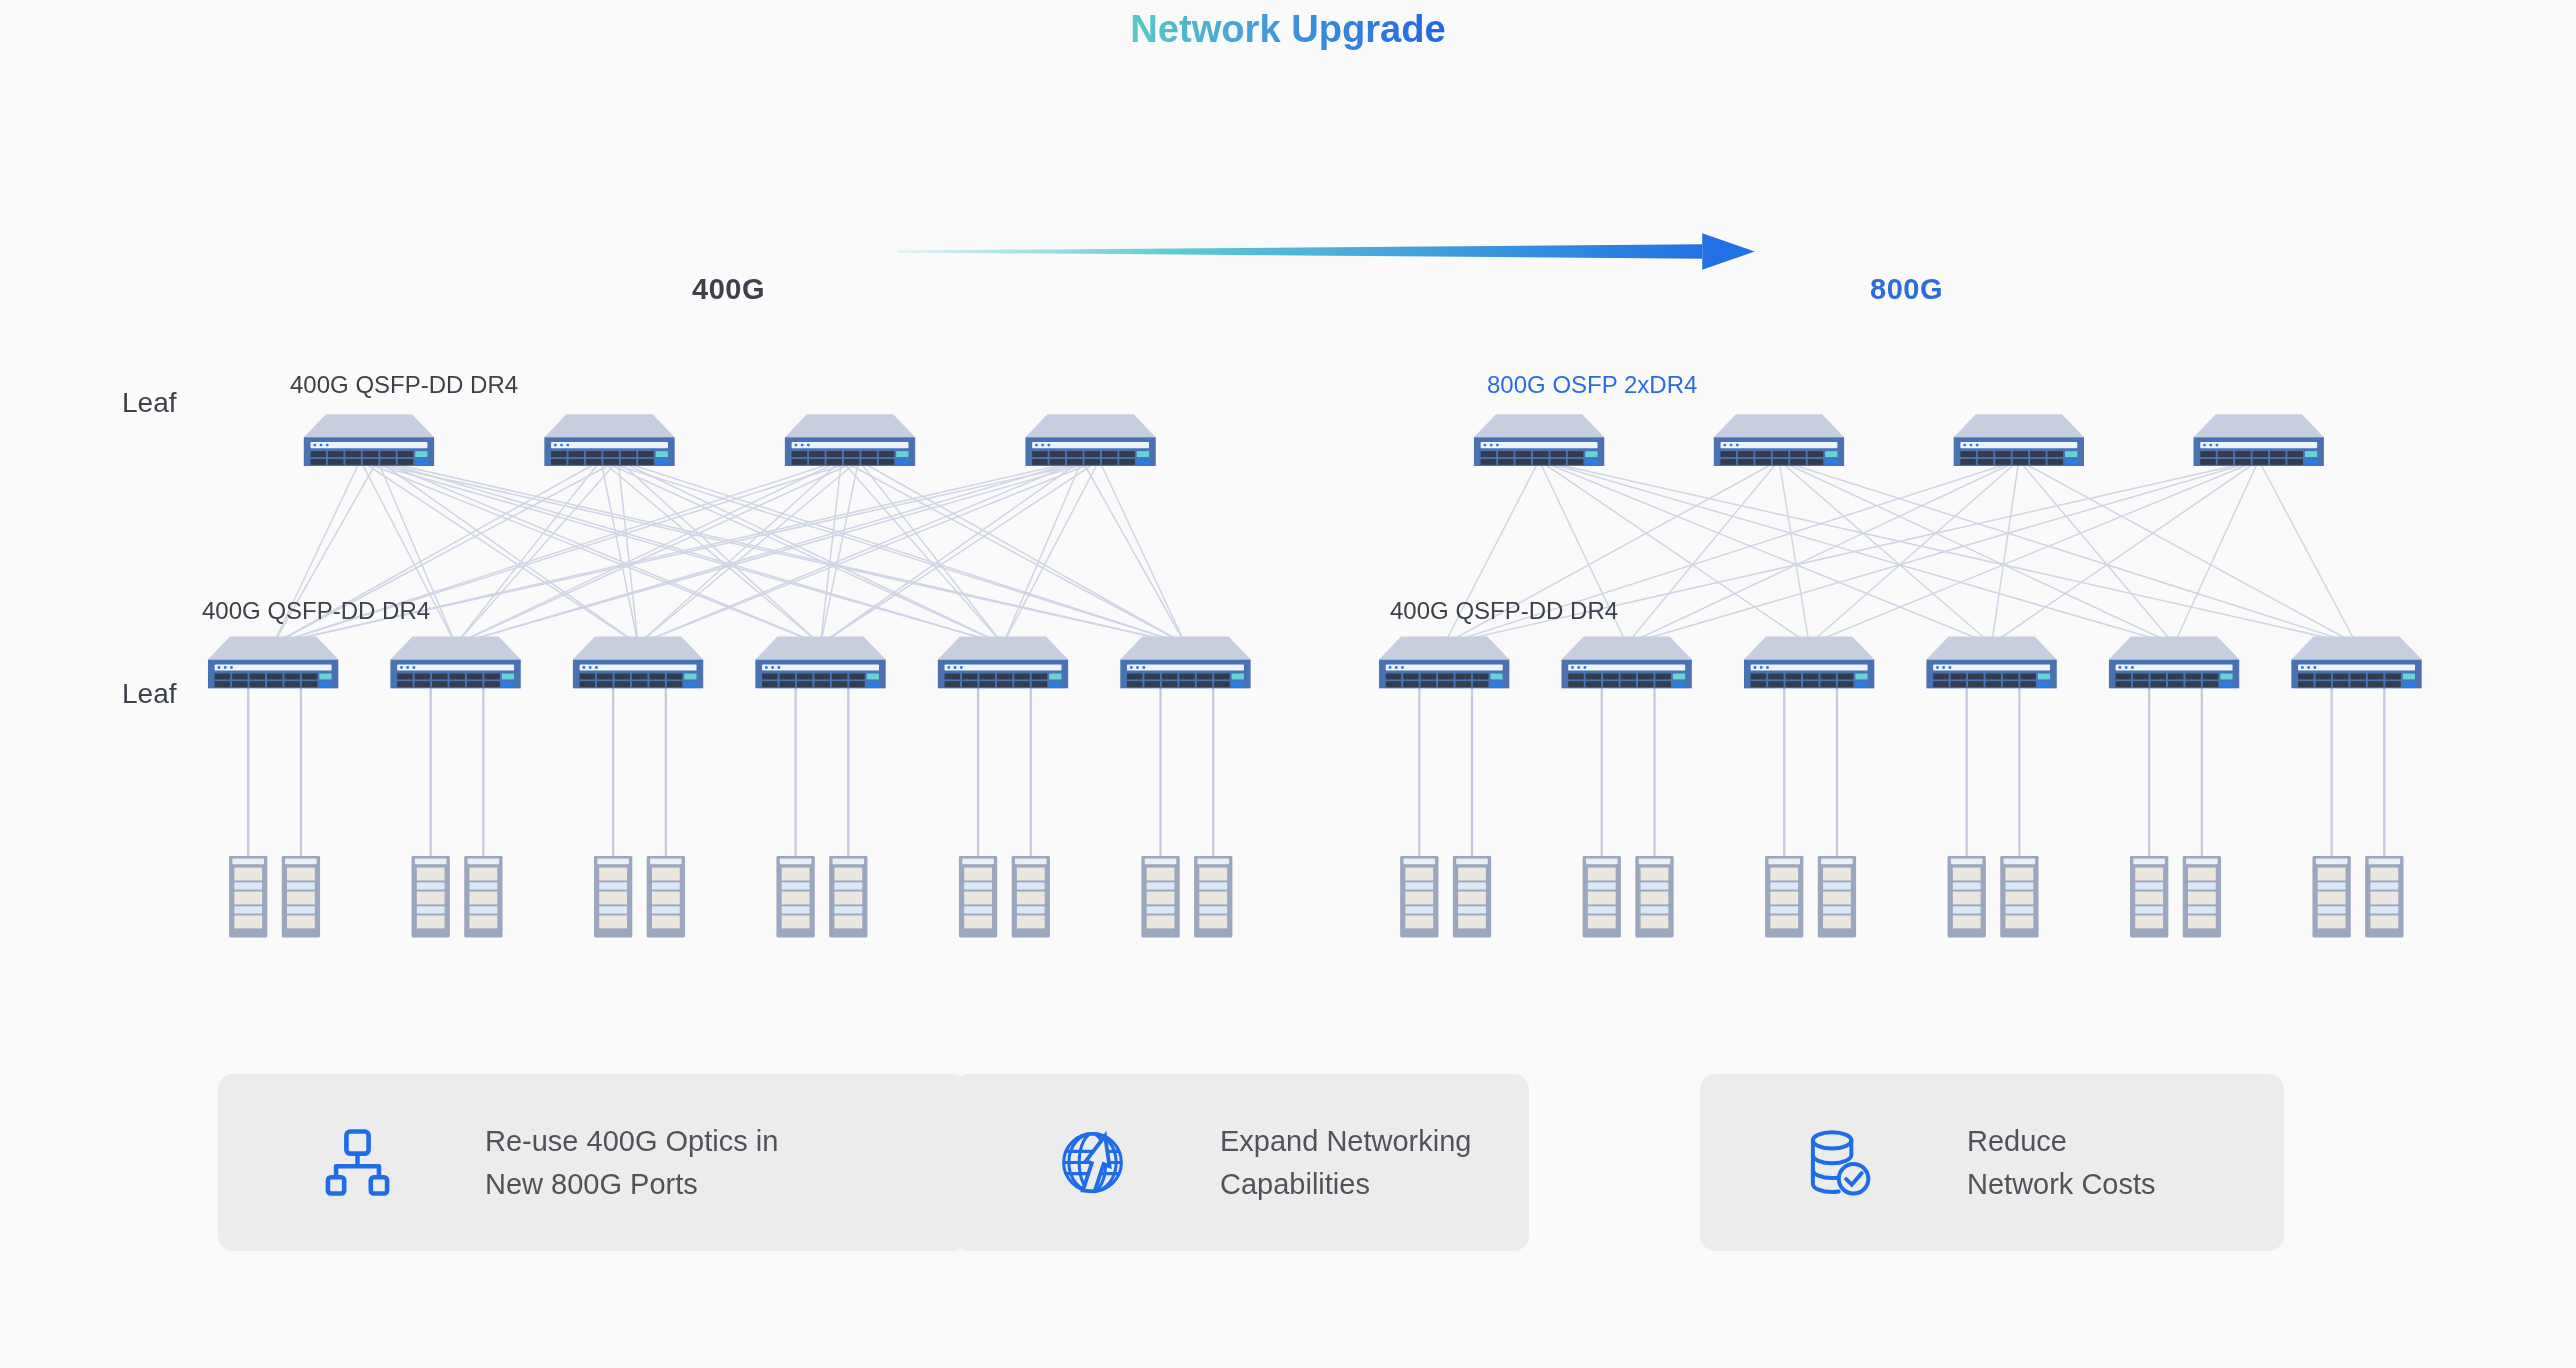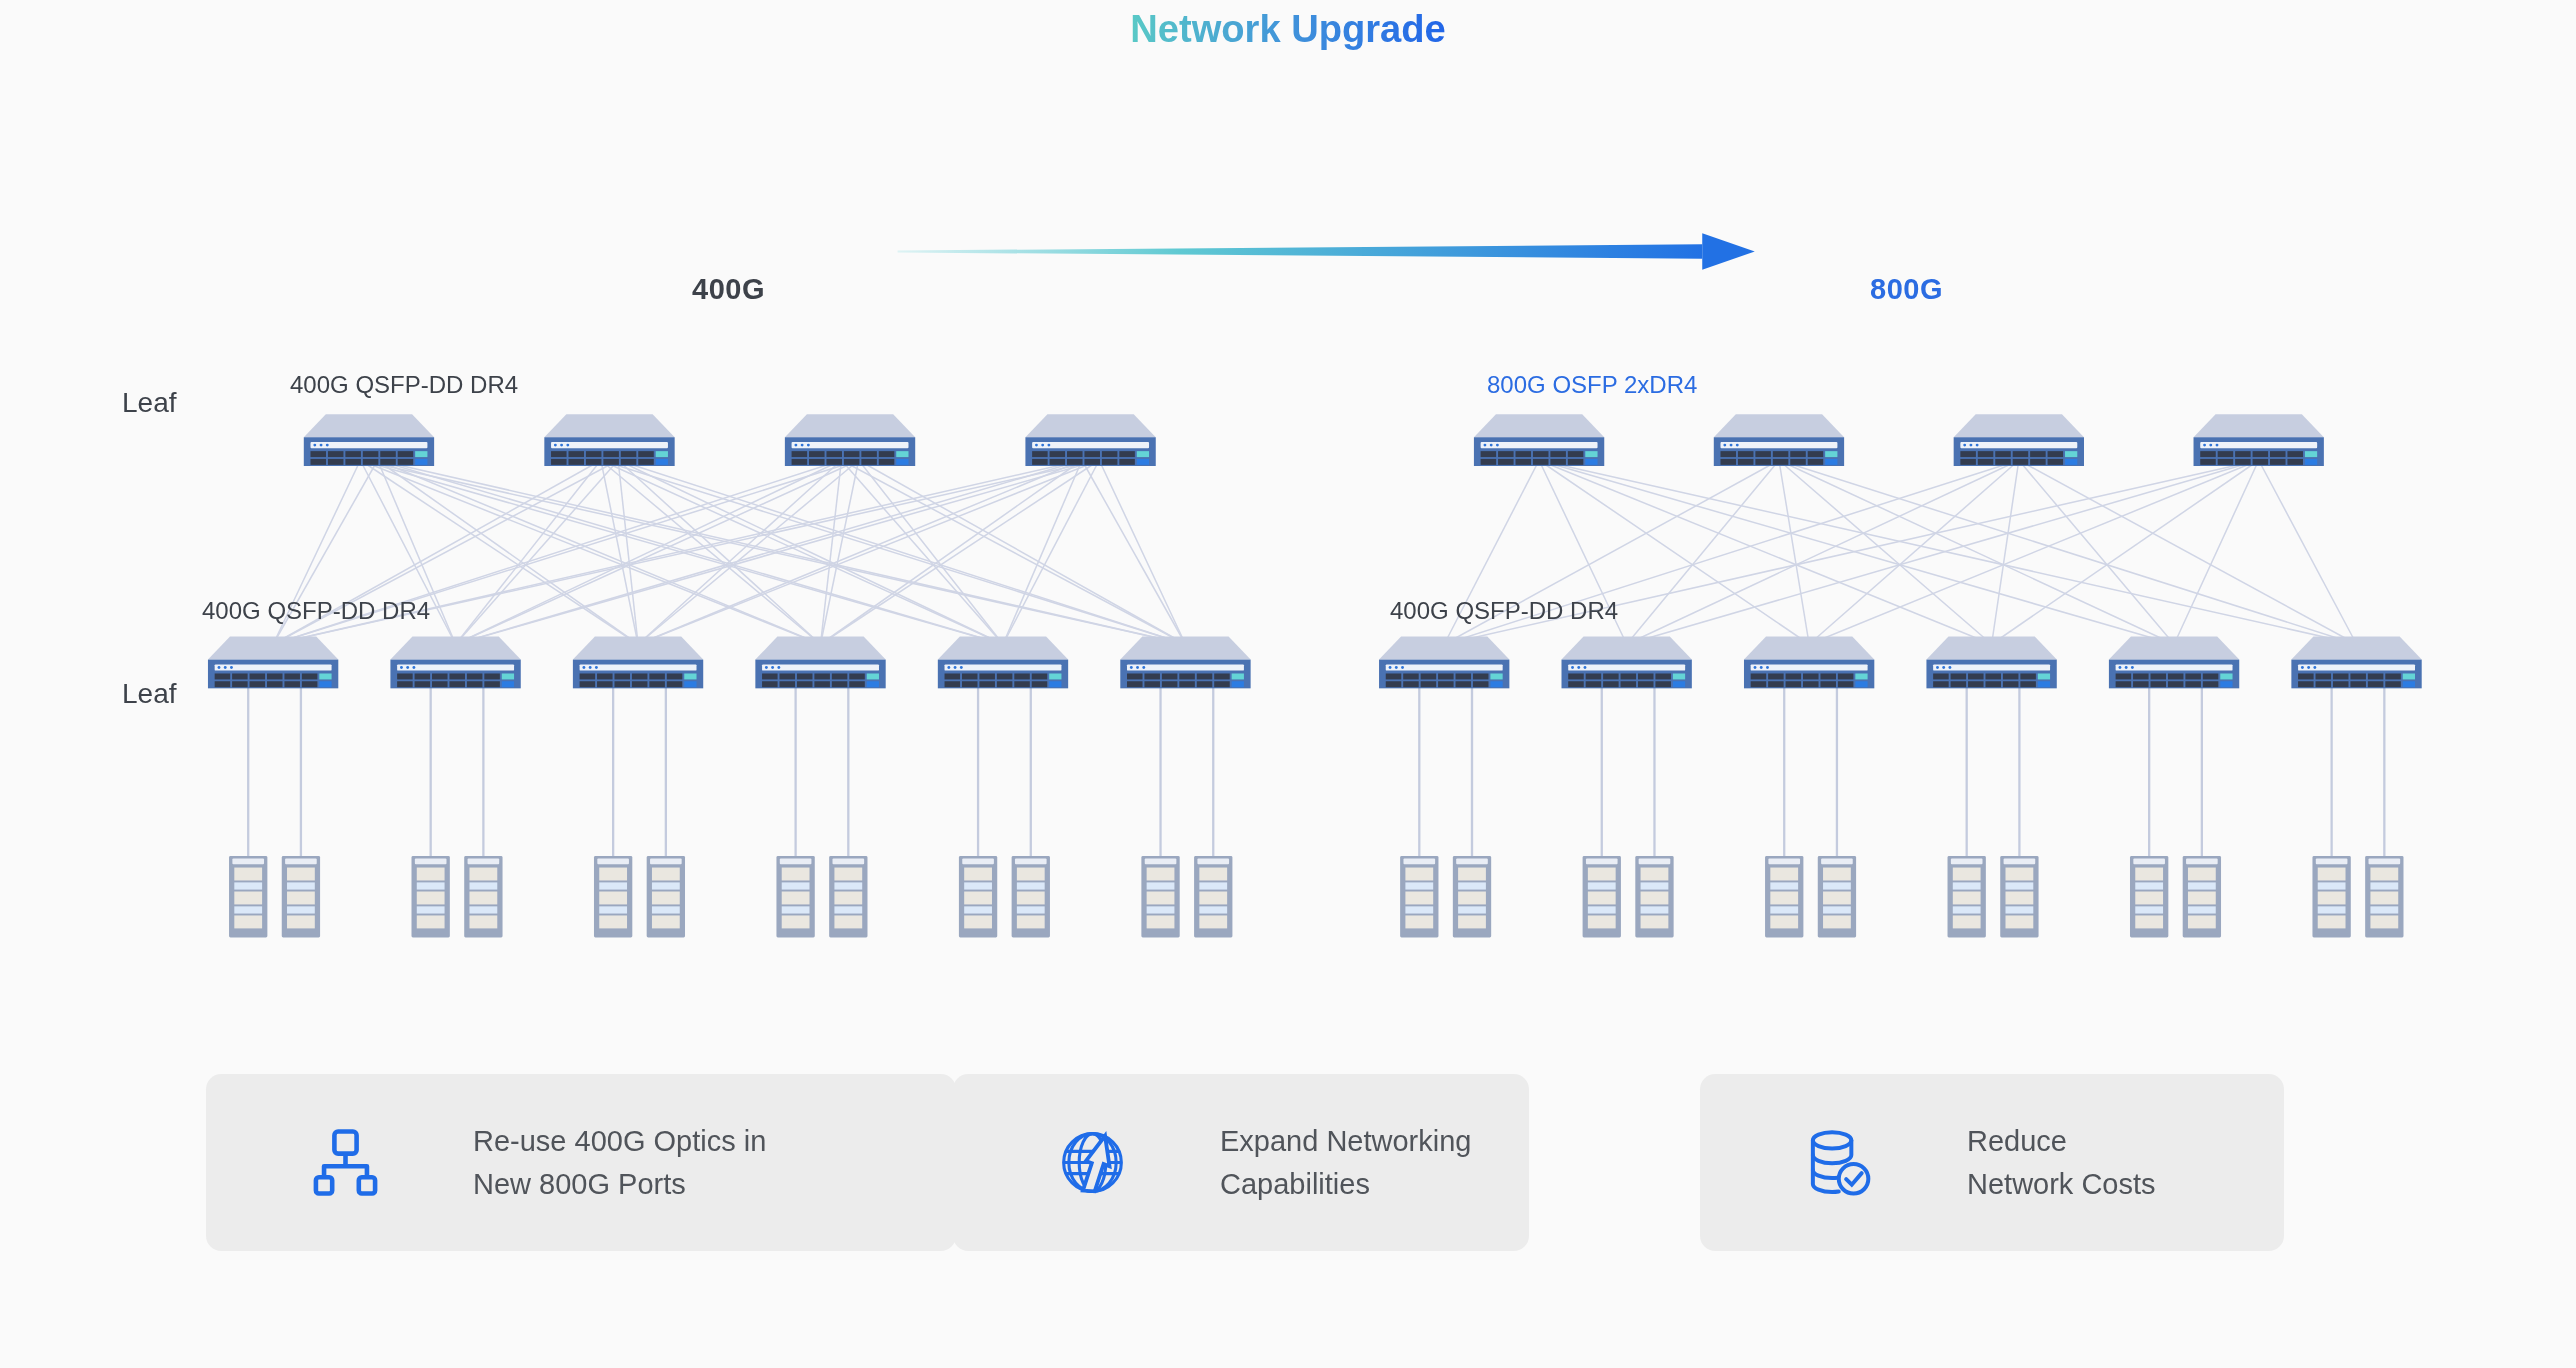--- a/index.html
+++ b/index.html
@@ -831,21 +831,21 @@
   </svg>
 
 <span class="row-label" style="left:122px;top:387px;">Leaf</span>
 <span class="row-label" style="left:122px;top:659px;margin-top:19px;">Leaf</span>
 
 <span class="fabric-label" style="left: 290px; top: 371px; color: rgb(61, 66, 74);">400G QSFP-DD DR4</span>
 <span class="fabric-label blue" style="left: 1487px; top: 371px; color: rgb(43, 108, 226);">800G OSFP 2xDR4</span>
 <span class="fabric-label" style="left:202px;top:597px;">400G QSFP-DD DR4</span>
 <span class="fabric-label" style="left:1390px;top:597px;">400G QSFP-DD DR4</span>
 
-<div class="card" style="left:206px;width:750px;">
+<div class="card" style="left:218px;width:750px;">
   <svg class="icon" viewBox="0 0 48 48" fill="none" stroke="#1f6ce8" stroke-width="3.1" stroke-linejoin="round">
     <rect x="16.5" y="3" width="15" height="15" rx="2.5"></rect>
     <path d="M24 18 V26.5 M9.5 34 V26.5 H38.5 V34"></path>
     <rect x="4" y="34" width="11" height="11" rx="2"></rect>
     <rect x="33" y="34" width="11" height="11" rx="2"></rect>
   </svg>
   <div class="txt">
     <div>Re-use 400G Optics in</div>
     <div>New 800G Ports</div>
   </div>

